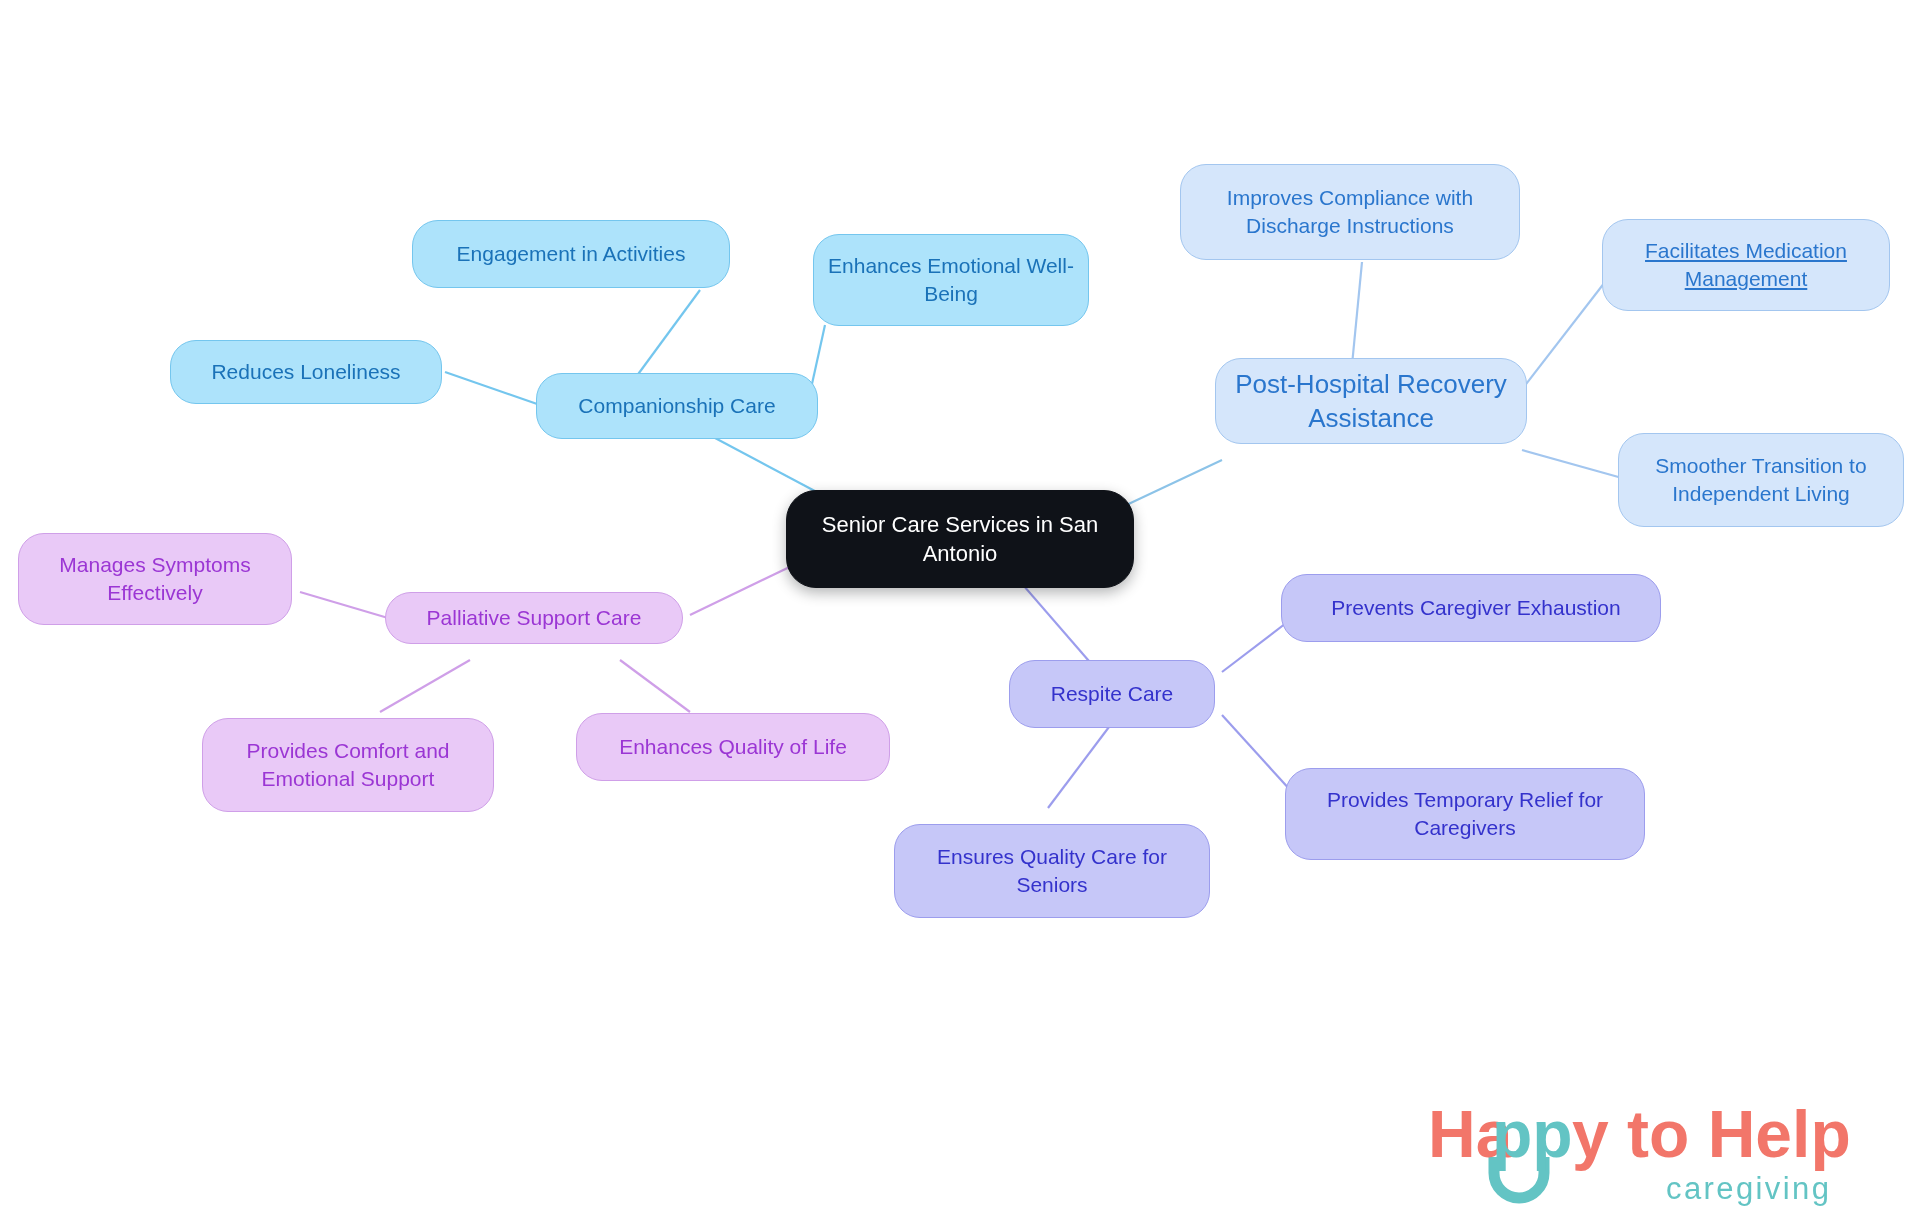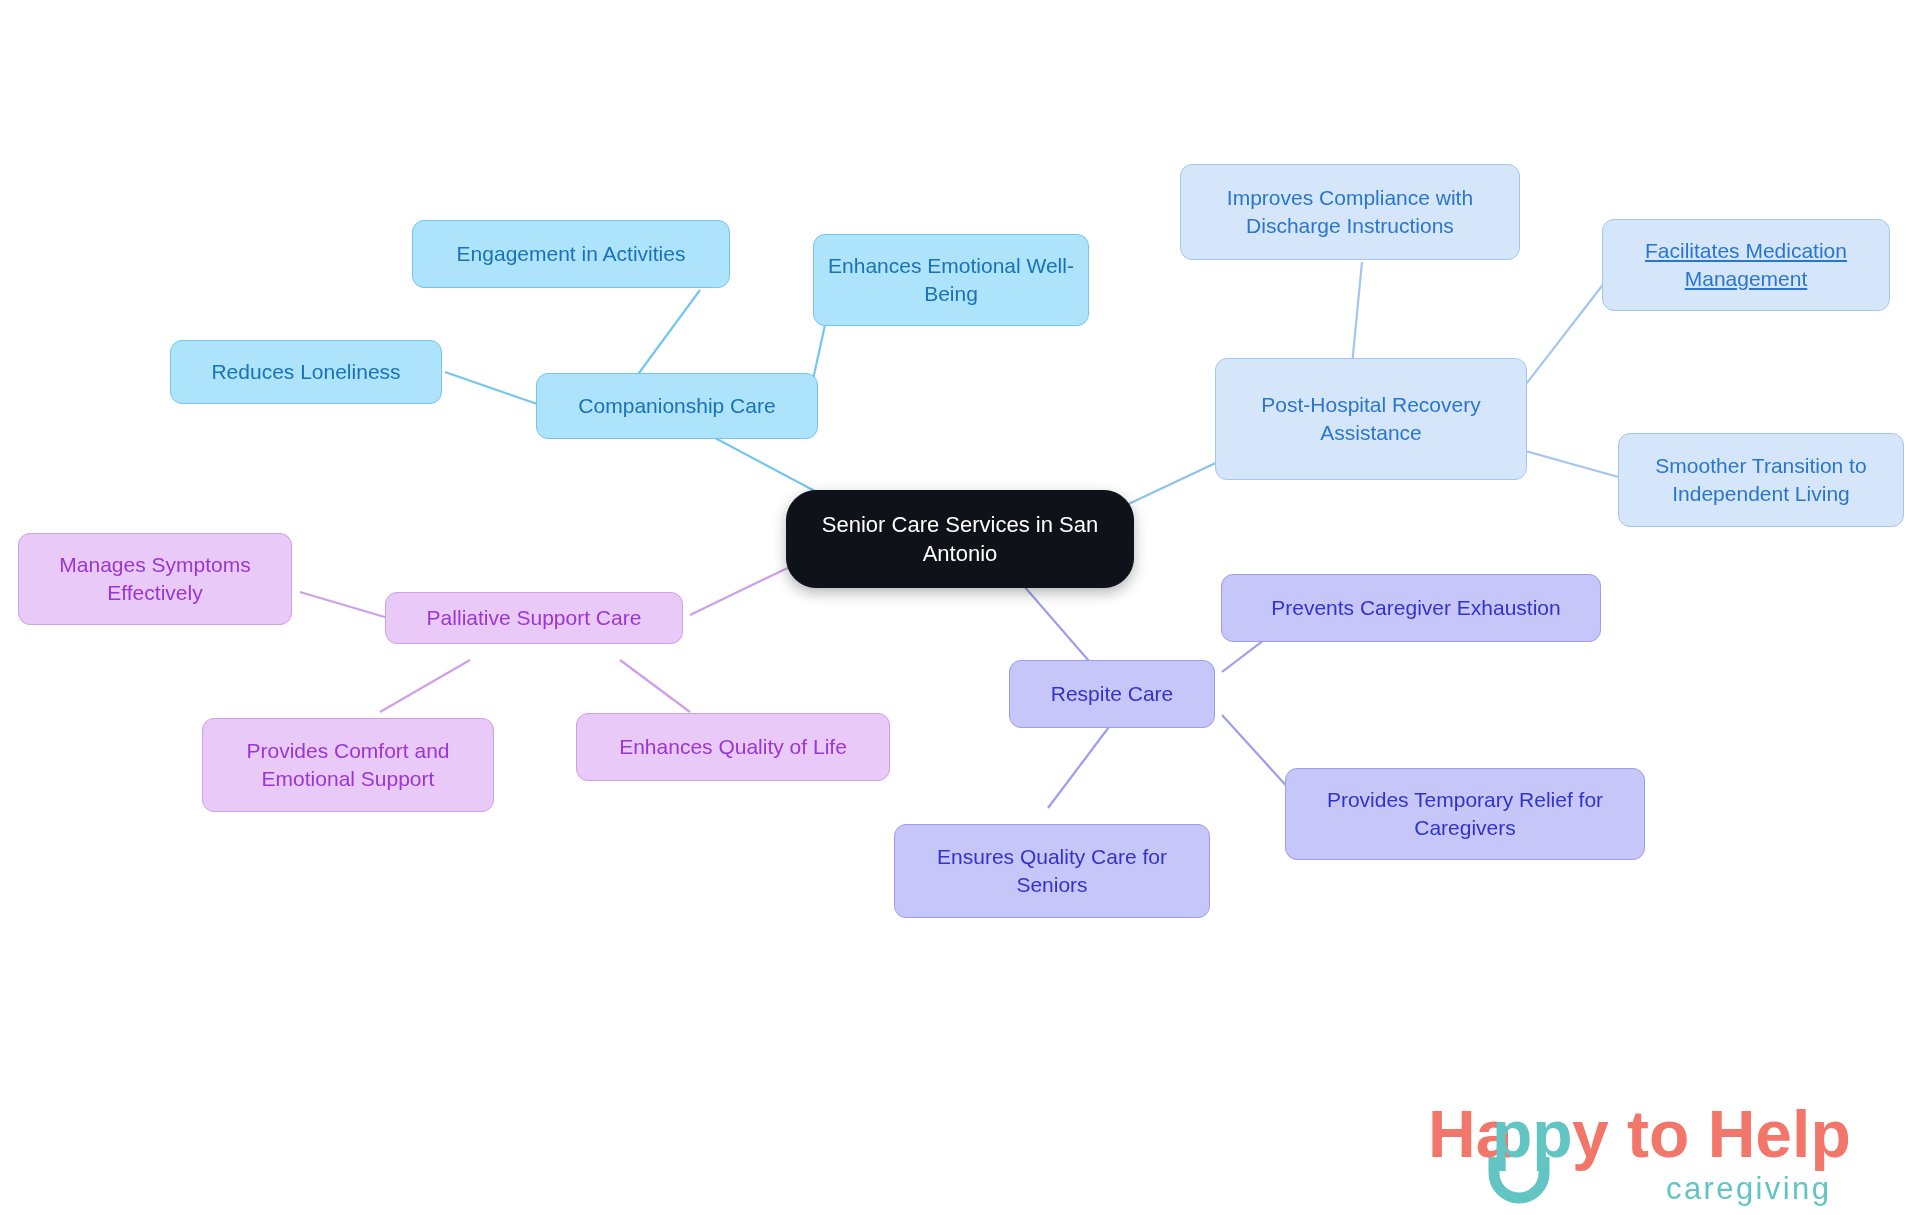--- a/index.html
+++ b/index.html
@@ -27,21 +27,21 @@
     height: 1215px;
     pointer-events: none;
   }
   .node {
     position: absolute;
     box-sizing: border-box;
     display: flex;
     align-items: center;
     justify-content: center;
     text-align: center;
-    border-radius: 12px;
+    border-radius: 26px;
     border-width: 1.5px;
     border-style: solid;
     line-height: 1.32;
     padding: 6px 14px;
     white-space: pre-line;
   }
   .node-root {
     background: #0f1218;
     border-color: #0f1218;
     color: #ffffff;
@@ -113,39 +113,39 @@
   <div class="node node-root" style="left:786px; top:490px; width:348px; height:98px;">Senior Care Services in San Antonio</div>
 
   <div class="node node-blue-hub" style="left:536px; top:373px; width:282px; height:66px; font-size:21px;">Companionship Care</div>
 
   <div class="node node-blue" style="left:170px; top:340px; width:272px; height:64px; font-size:21px;">Reduces Loneliness</div>
 
   <div class="node node-blue" style="left:813px; top:234px; width:276px; height:92px; font-size:21px;">Enhances Emotional Well-Being</div>
 
   <div class="node node-blue" style="left:412px; top:220px; width:318px; height:68px; font-size:21px;">Engagement in Activities</div>
 
-  <div class="node node-paleblue-hub" style="left:1215px; top:358px; width:312px; height:122px; font-size:21px;">Post-Hospital Recovery Assistance</div>
+  <div class="node node-paleblue-hub" style="left:1215px; top:358px; width:312px; height:86px; font-size:26px;">Post-Hospital Recovery Assistance</div>
 
   <div class="node node-paleblue" style="left:1180px; top:164px; width:340px; height:96px; font-size:21px;">Improves Compliance with Discharge Instructions</div>
 
   <div class="node node-paleblue" style="left:1602px; top:219px; width:288px; height:92px; font-size:21px;text-decoration:underline;">Facilitates Medication Management</div>
 
   <div class="node node-paleblue" style="left:1618px; top:433px; width:286px; height:94px; font-size:21px;">Smoother Transition to Independent Living</div>
 
   <div class="node node-purple-hub" style="left:385px; top:592px; width:298px; height:52px; font-size:21px;">Palliative Support Care</div>
 
   <div class="node node-purple" style="left:18px; top:533px; width:274px; height:92px; font-size:21px;">Manages Symptoms Effectively</div>
 
   <div class="node node-purple" style="left:202px; top:718px; width:292px; height:94px; font-size:21px;">Provides Comfort and Emotional Support</div>
 
   <div class="node node-purple" style="left:576px; top:713px; width:314px; height:68px; font-size:21px;">Enhances Quality of Life</div>
 
   <div class="node node-indigo-hub" style="left:1009px; top:660px; width:206px; height:68px; font-size:21px;">Respite Care</div>
 
-  <div class="node node-indigo" style="left:1221px; top:574px; width:380px; height:68px; font-size:21px;padding-left:24px;">Prevents Caregiver Exhaustion</div>
+  <div class="node node-indigo" style="left:1281px; top:574px; width:380px; height:68px; font-size:21px;padding-left:24px;">Prevents Caregiver Exhaustion</div>
 
   <div class="node node-indigo" style="left:1285px; top:768px; width:360px; height:92px; font-size:21px;text-align:center;">Provides Temporary Relief for Caregivers</div>
 
   <div class="node node-indigo" style="left:894px; top:824px; width:316px; height:94px; font-size:21px;">Ensures Quality Care for Seniors</div>
 
   <svg class="logo" viewBox="0 0 460 112" xmlns="http://www.w3.org/2000/svg">
 
     <path d="M 66 62 L 66 78 A 25 25 0 0 0 116 78 L 116 62" stroke="#63c4c4" stroke-width="11" fill="none" stroke-linecap="butt"></path>
     <text x="0" y="62" font-family="'Liberation Sans', sans-serif" font-size="66" font-weight="bold" fill="#f2766a">Ha</text>
     <text x="64" y="62" font-family="'Liberation Sans', sans-serif" font-size="66" font-weight="bold" fill="#63c4c4">pp</text>

